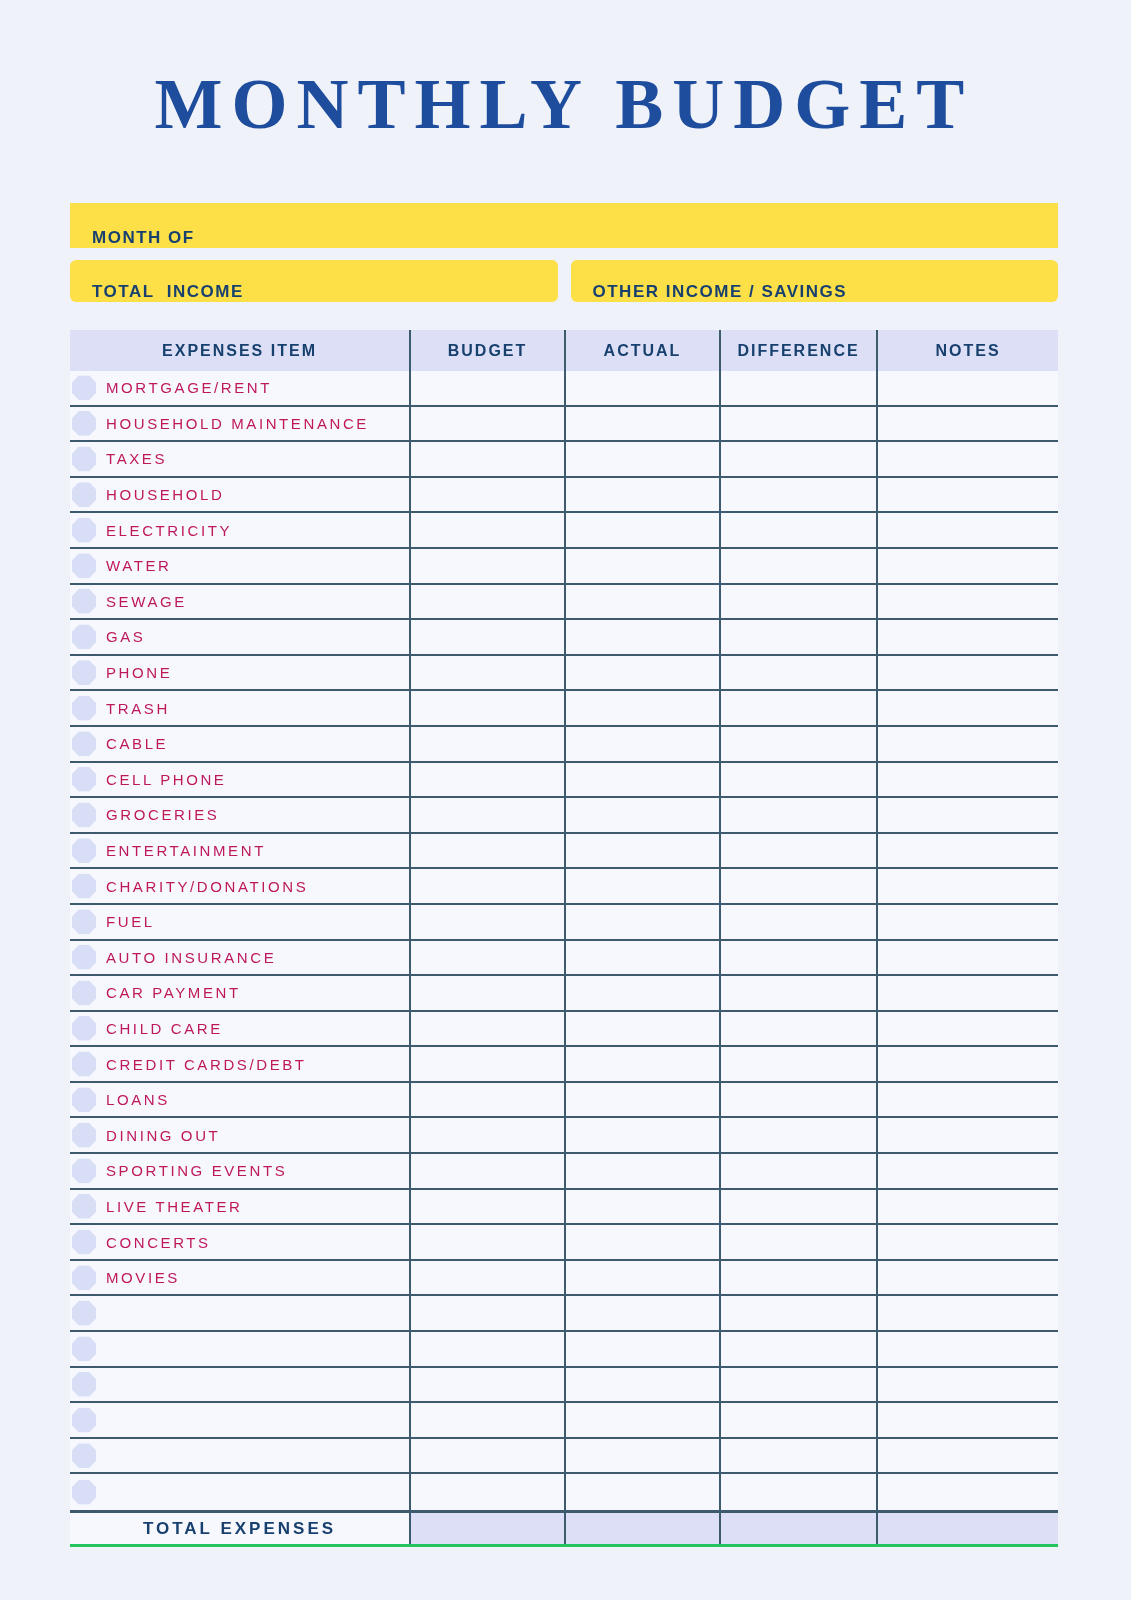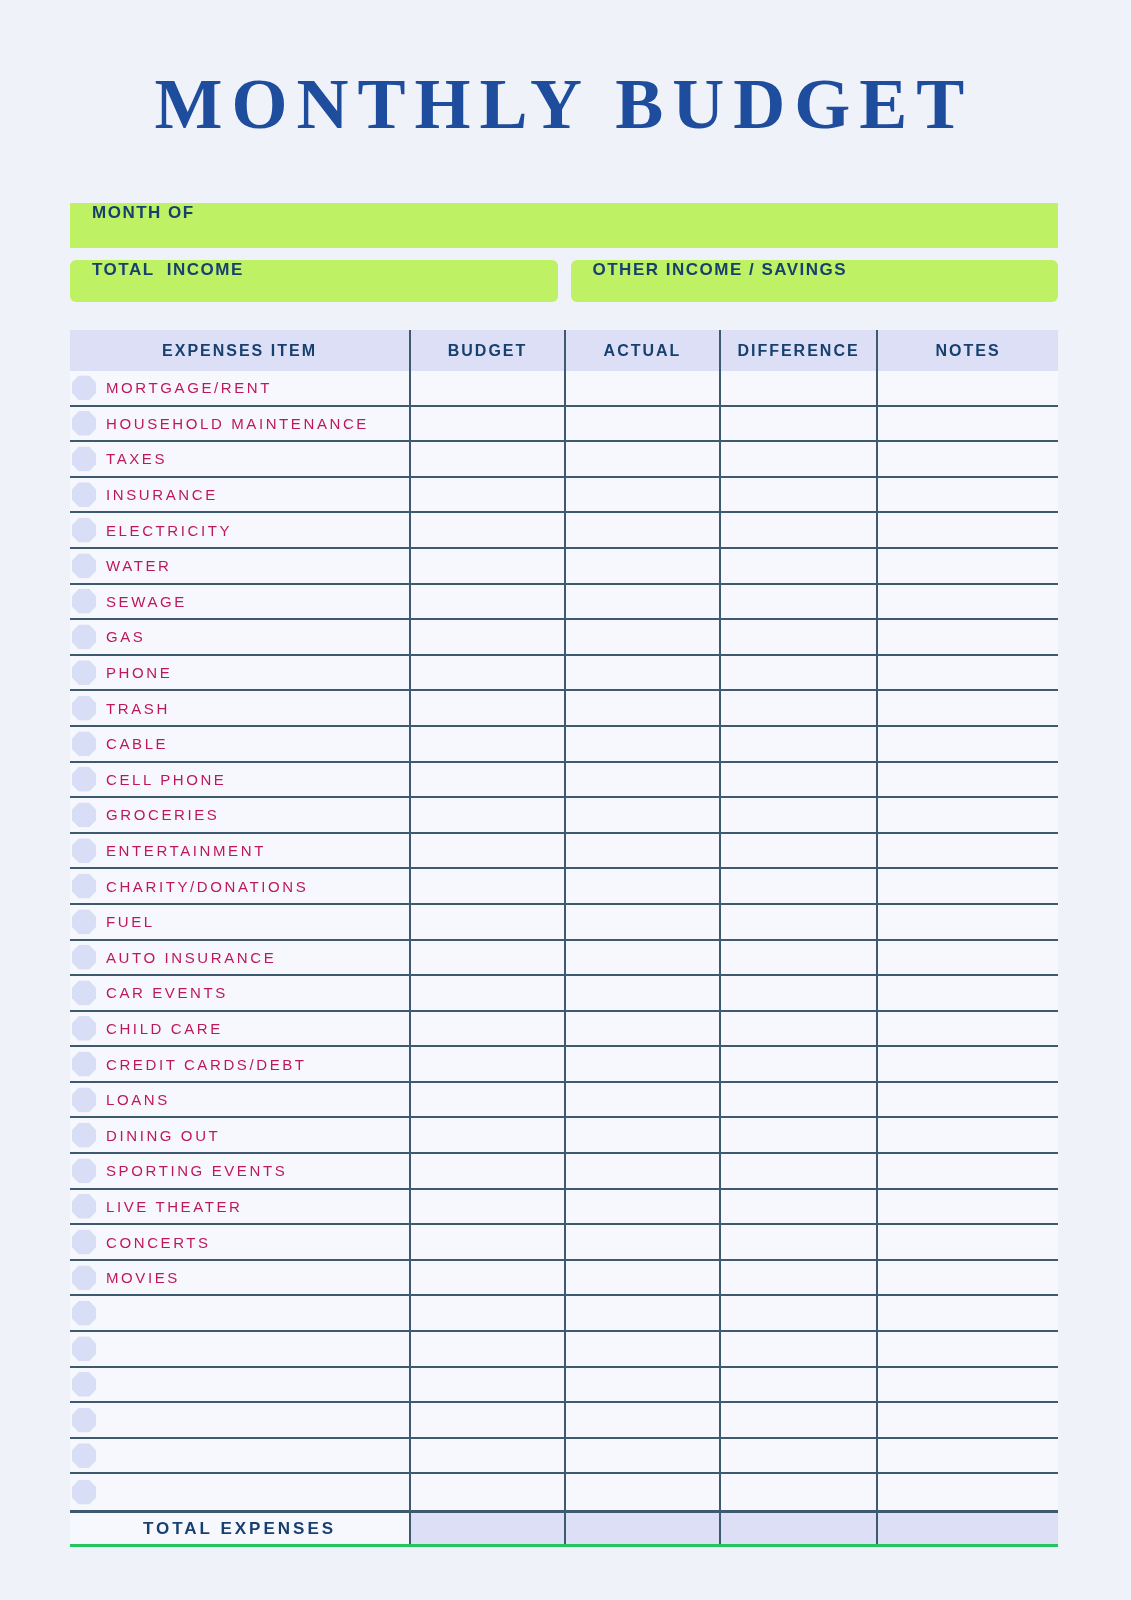--- a/index.html
+++ b/index.html
@@ -16,21 +16,21 @@
 
   .title {
     margin-top:46px; height:116px;
     display:flex; align-items:center; justify-content:center;
     font-family:"Liberation Serif","DejaVu Serif",serif;
     font-weight:700; font-size:72px; letter-spacing:9px;
     color:#1e4d9d; white-space:nowrap;
   }
 
   .bar {
-    background:#bef264; display:flex; align-items:flex-start;
+    background:#fde047; display:flex; align-items:flex-end;
     padding:0 22px; color:#17406f; font-weight:700;
     font-size:17px; letter-spacing:1.5px;
   }
   .month-bar  { margin-top:41px; height:45px; }
   .income-row { margin-top:12px; display:flex; gap:13px; }
   .income-bar { flex:1; height:42px;border-radius:6px; }
   .bar-label  { white-space:pre; }
 
   .table { margin-top:28px; }
   .grid-row { display:grid; grid-template-columns:339px 155px 155px 157px 182px; }
@@ -124,21 +124,21 @@
               <span class="item-label">TAXES</span>
             </div>
             <div class="c-val"></div>
             <div class="c-val"></div>
             <div class="c-val"></div>
             <div class="c-val"></div>
           </div>
           <div class="grid-row trow">
             <div class="c-item">
               <span class="bullet"></span>
-              <span class="item-label">INSURANCE</span>
+              <span class="item-label">HOUSEHOLD</span>
             </div>
             <div class="c-val"></div>
             <div class="c-val"></div>
             <div class="c-val"></div>
             <div class="c-val"></div>
           </div>
           <div class="grid-row trow">
             <div class="c-item">
               <span class="bullet"></span>
               <span class="item-label">ELECTRICITY</span>
@@ -264,21 +264,21 @@
               <span class="item-label">AUTO INSURANCE</span>
             </div>
             <div class="c-val"></div>
             <div class="c-val"></div>
             <div class="c-val"></div>
             <div class="c-val"></div>
           </div>
           <div class="grid-row trow">
             <div class="c-item">
               <span class="bullet"></span>
-              <span class="item-label">CAR EVENTS</span>
+              <span class="item-label">CAR PAYMENT</span>
             </div>
             <div class="c-val"></div>
             <div class="c-val"></div>
             <div class="c-val"></div>
             <div class="c-val"></div>
           </div>
           <div class="grid-row trow">
             <div class="c-item">
               <span class="bullet"></span>
               <span class="item-label">CHILD CARE</span>

